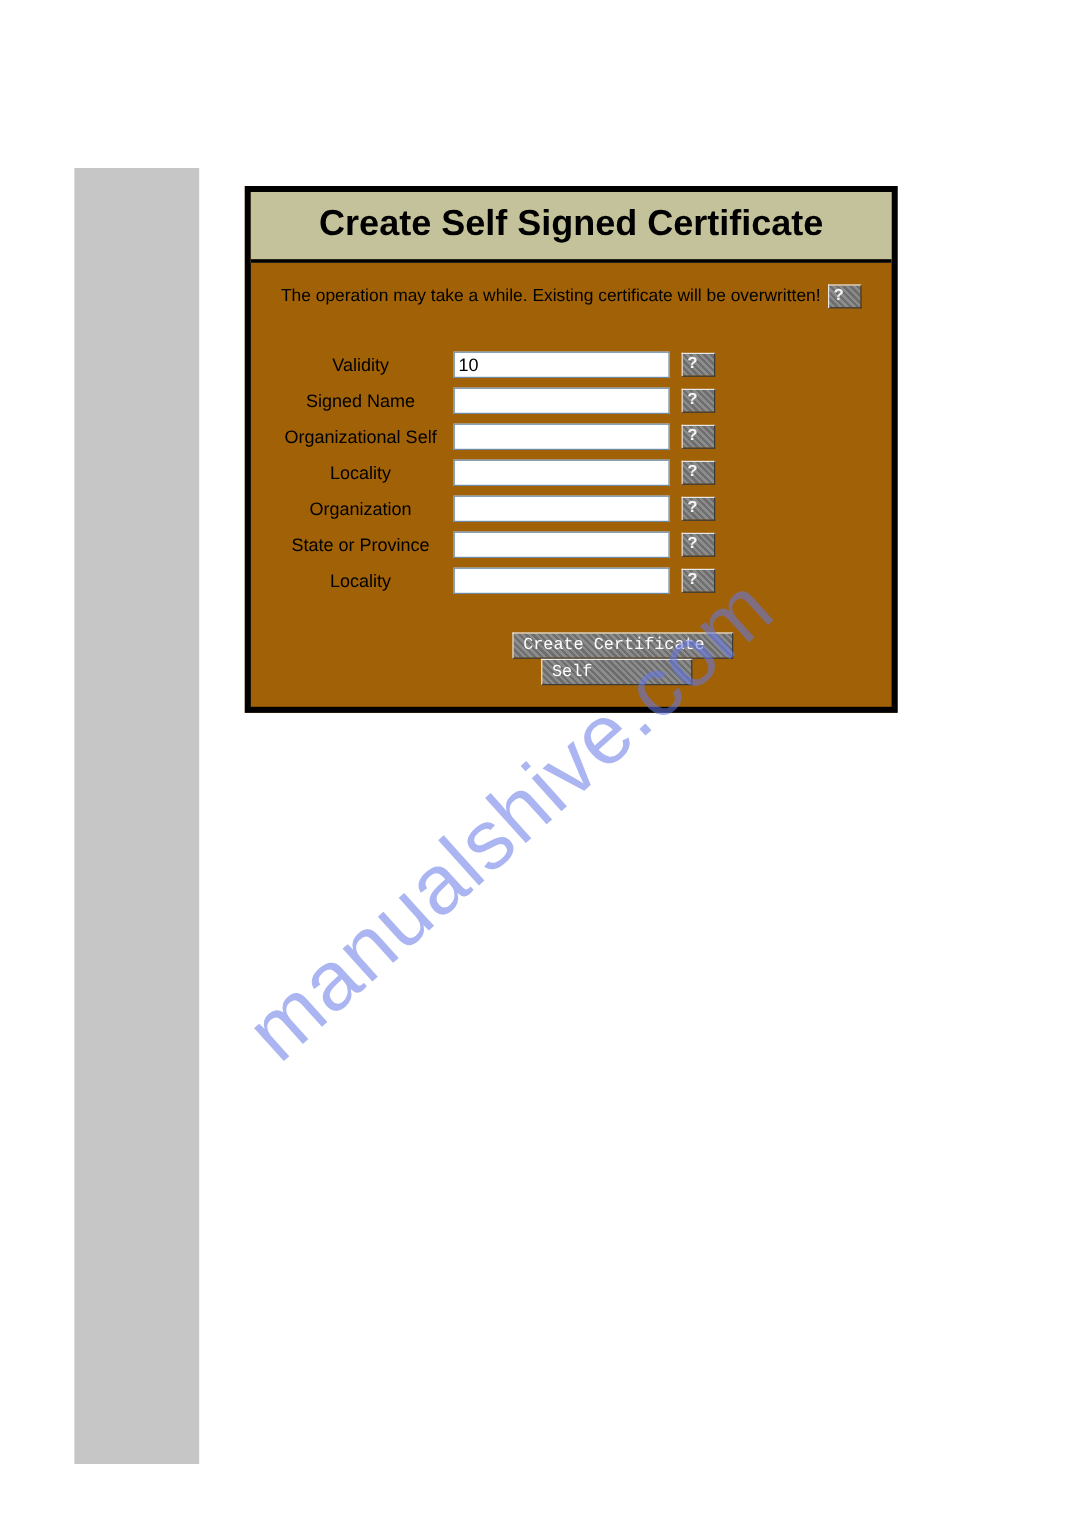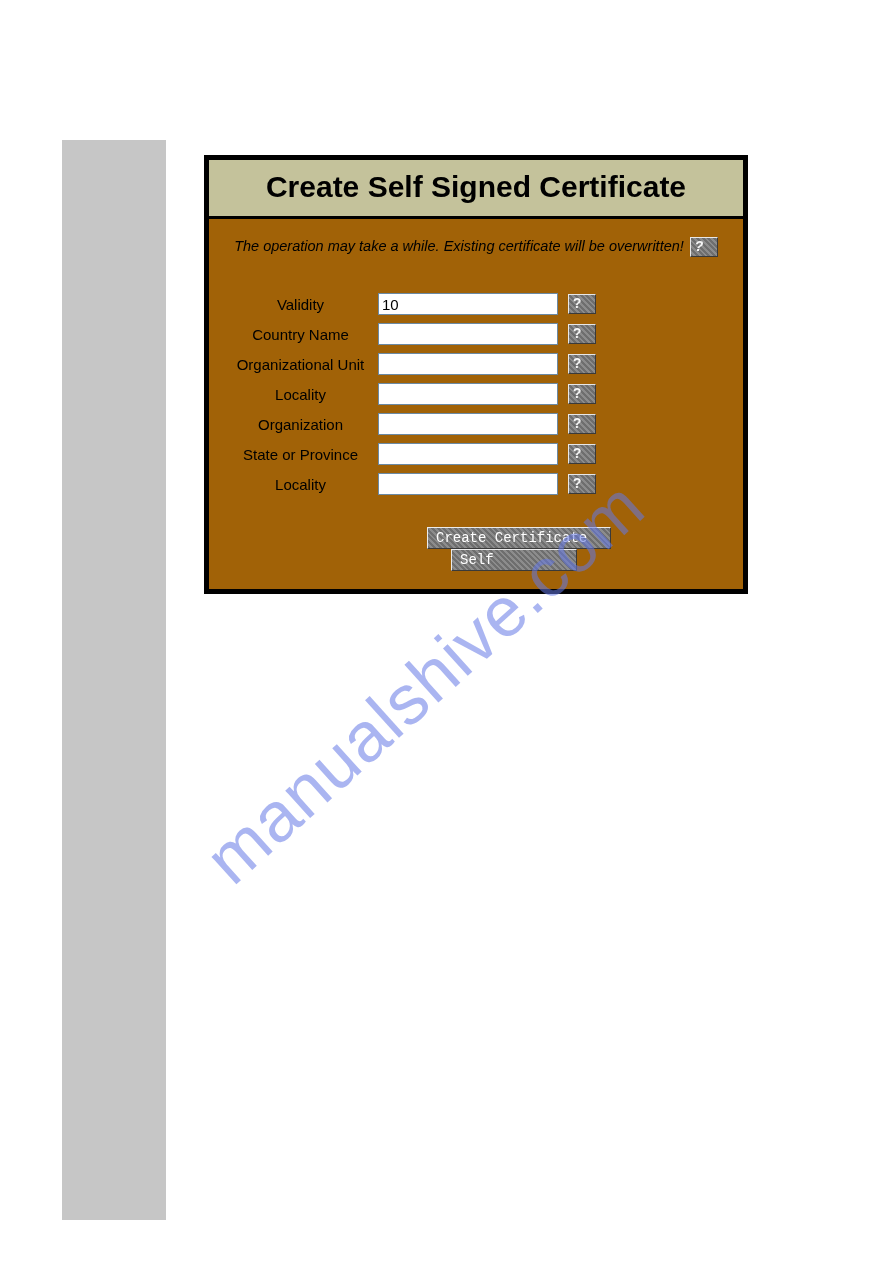--- a/index.html
+++ b/index.html
@@ -40,21 +40,20 @@
     color: #000;
   }
   .dialog-body {
     padding: 18px 12px 18px 12px;
   }
   .warning-row {
     text-align: center;
     font-size: 14.5px;
     color: #000;
     margin-bottom: 28px;
-    font-style: italic;
   }
   .warning-row .help-btn {
     vertical-align: middle;
     margin-left: 2px;
   }
   table.form {
     border-collapse: separate;
     border-spacing: 0 8px;
     margin-left: 2px;
   }
@@ -159,26 +158,26 @@
     </div>
 
     <table class="form">
       <tbody>
           <tr>
         <td class="label">Validity</td>
         <td class="field"><input type="text" value="10" style=""></td>
         <td class="help"><span class="help-btn">?</span></td>
       </tr>
       <tr>
-        <td class="label">Country Name</td>
-        <td class="field"><input type="text" value="" style=""></td>
-        <td class="help"><span class="help-btn">?</span></td>
-      </tr>
-      <tr>
-        <td class="label">Organizational Unit</td>
+        <td class="label">Signed Name</td>
+        <td class="field"><input type="text" value="" style=""></td>
+        <td class="help"><span class="help-btn">?</span></td>
+      </tr>
+      <tr>
+        <td class="label">Organizational Self</td>
         <td class="field"><input type="text" value="" style=""></td>
         <td class="help"><span class="help-btn">?</span></td>
       </tr>
       <tr>
         <td class="label">Locality</td>
         <td class="field"><input type="text" value="" style=""></td>
         <td class="help"><span class="help-btn">?</span></td>
       </tr>
       <tr>
         <td class="label">Organization</td>

